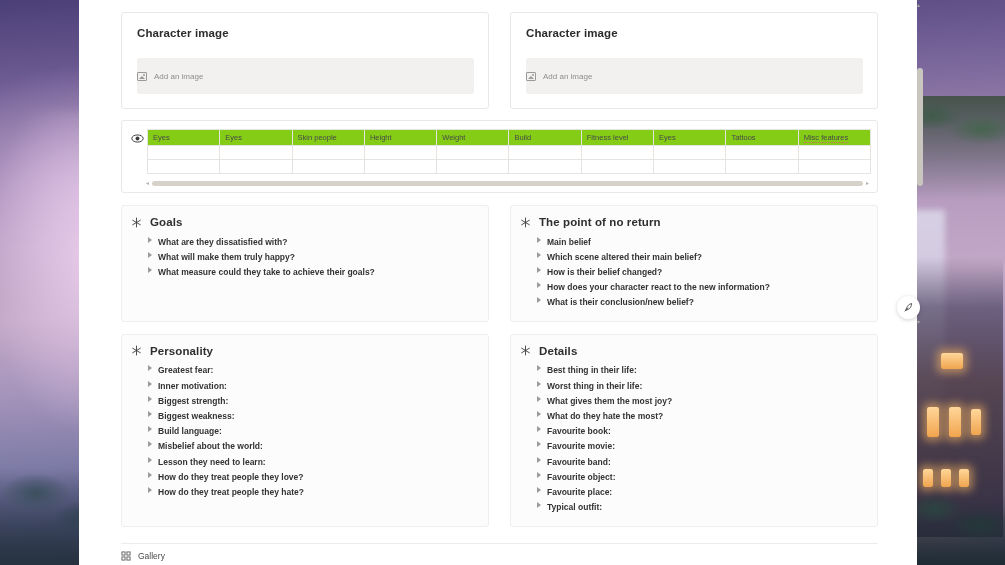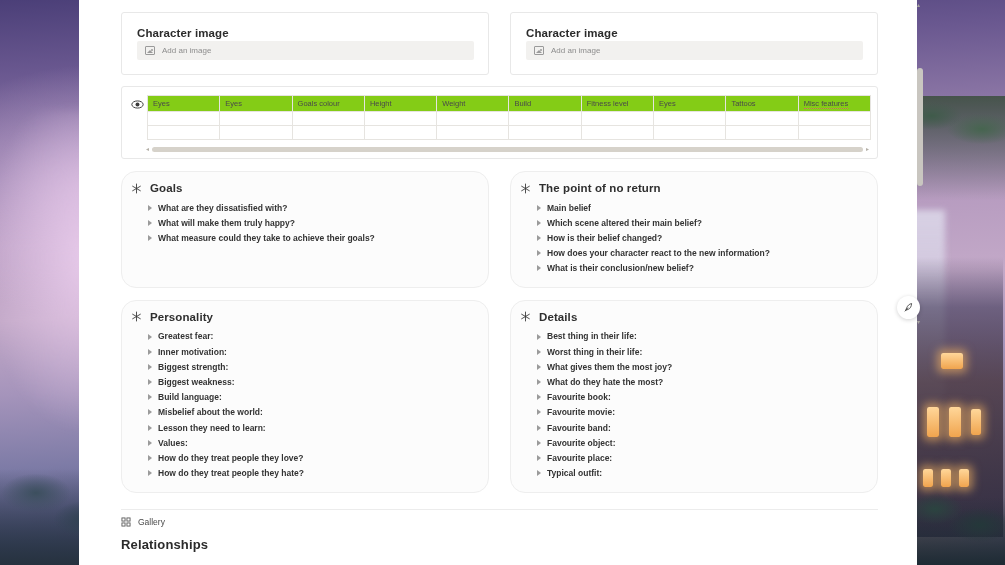--- a/index.html
+++ b/index.html
@@ -111,30 +111,30 @@
     border: 1px solid #e8e8e8;
     border-radius: 3px;
     background: #fff;
     padding: 14px 14px 14px 15px;
   }
   .card-title {
     font-size: 11.5px;
     font-weight: bold;
     color: #2c2c2c;
     letter-spacing: 0.1px;
-    margin-bottom: 2px;
+    margin-bottom: 19px;
   }
   .add-image {
     background: #f2f1ef;
     border-radius: 2px;
-    height: 19px;
+    height: 36px;
     display: flex;
     align-items: center;
     gap: 7px;
-    padding: 0 8px;
+    padding: 0 0;
   }
   .add-image-label {
     font-size: 8px;
     color: #8d8d8d;
   }
   .img-icon {
     width: 10px; height: 9px;
     border: 1px solid #9a9a9a;
     border-radius: 1px;
     position: relative;
@@ -218,21 +218,21 @@
   
   .sections-row {
     display: flex;
     gap: 21px;
     padding: 0 39px 0 42px;
     margin-top: 12px;
   }
   .section-box {
     flex: 1;
     border: 1px solid #eeeeee;
-    border-radius: 15px;
+    border-radius: 3px;
     background: #fcfcfc;
     padding: 10px 12px 11px 9px;
   }
   .section-head {
     display: flex;
     align-items: center;
     gap: 8px;
     margin-bottom: 6px;
   }
   .asterisk {
@@ -241,21 +241,20 @@
   }
   .section-title {
     font-size: 11.5px;
     font-weight: bold;
     color: #2f2f2f;
     letter-spacing: 0.1px;
   }
   .bullet-list { list-style: none; }
   .bullet-item {
     display: flex;
-    align-items: center;
     gap: 6px;
     padding: 2.5px 0 2.5px 17px;
     font-size: 8.5px;
     font-weight: bold;
     color: #333333;
     line-height: 1.2;
   }
   .tri {
     width: 0; height: 0;
     flex: 0 0 auto;
@@ -373,21 +372,21 @@
     <div class="table-wrap">
       <svg class="eye-icon" viewBox="0 0 16 16">
         <ellipse cx="8" cy="8" rx="7" ry="4.4" fill="none" stroke="#3a3a3a" stroke-width="1.2"></ellipse>
         <circle cx="8" cy="8" r="2.4" fill="#3a3a3a"></circle>
       </svg>
       <table class="tbl">
         <thead>
           <tr>
             <th>Eyes</th>
             <th>Eyes</th>
-            <th>Goals colour</th>
+            <th>Skin people</th>
             <th>Height</th>
             <th>Weight</th>
             <th>Build</th>
             <th>Fitness level</th>
             <th>Eyes</th>
             <th>Tattoos</th>
             <th><span class="misc-underline">Misc features</span></th>
           </tr>
         </thead>
         <tbody>
@@ -528,24 +527,20 @@
         <li class="bullet-item">
             <span class="tri"></span>
             <span>Misbelief about the world:</span>
           </li>
         <li class="bullet-item">
             <span class="tri"></span>
             <span>Lesson they need to learn:</span>
           </li>
         <li class="bullet-item">
             <span class="tri"></span>
-            <span>Values:</span>
-          </li>
-        <li class="bullet-item">
-            <span class="tri"></span>
             <span>How do they treat people they love?</span>
           </li>
         <li class="bullet-item">
             <span class="tri"></span>
             <span>How do they treat people they hate?</span>
           </li>
       </ul>
     </div>
 
     <div class="section-box">

